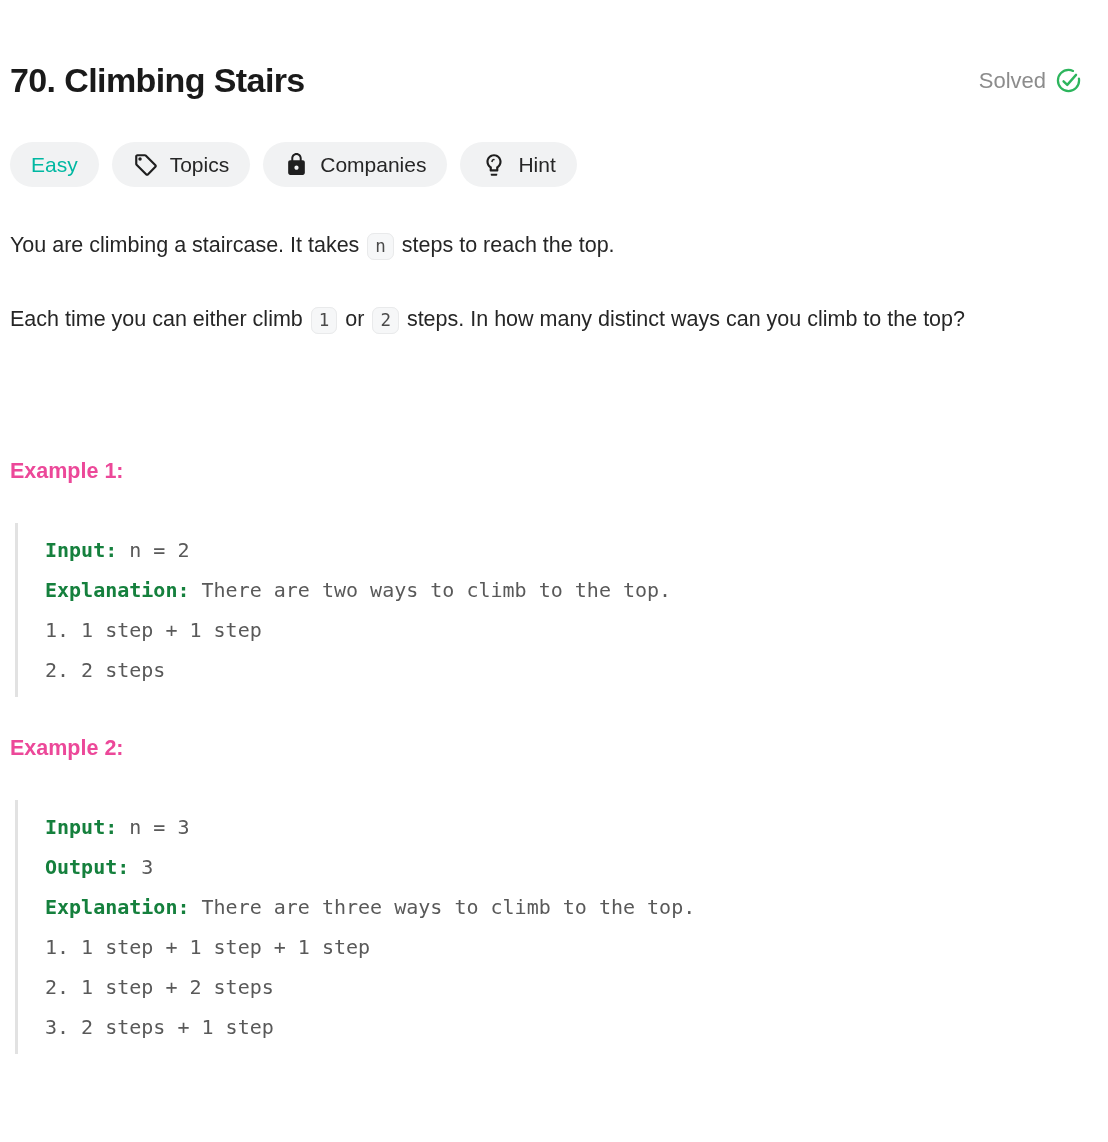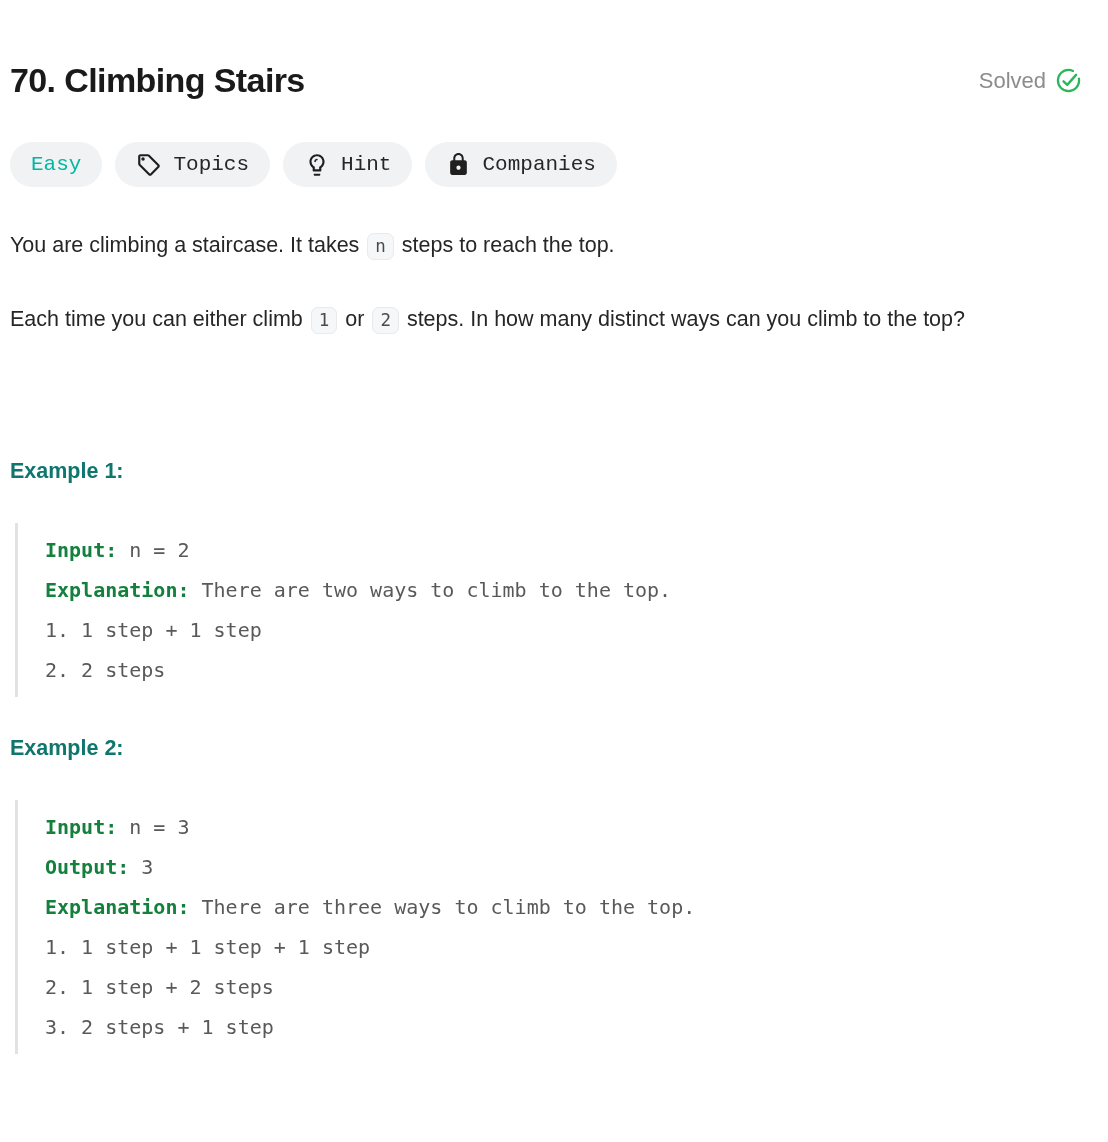--- a/index.html
+++ b/index.html
@@ -47,21 +47,21 @@
   }
   .pill {
     display: inline-flex;
     align-items: center;
     gap: 11px;
     height: 45px;
     padding: 0 21px;
     border-radius: 23px;
     background: #f1f2f3;
     border: none;
-    font-family: Liberation Mono, monospace;
+    font-family: Liberation Sans, sans-serif;
     font-size: 21px;
     color: #262626;
     cursor: pointer;
     white-space: nowrap;
   }
   .pill.easy { color: #00b8a2; padding: 0 21px; }
   .pill svg { display: block; flex: 0 0 auto; }
 
   
   .description {
@@ -80,21 +80,21 @@
     border-radius: 7px;
     padding: 2px 7px 3px 7px;
     margin: 0 2px;
     white-space: nowrap;
   }
   .spacer { height: 78px; }
 
   .example-heading {
     font-size: 21.5px;
     font-weight: 700;
-    color: #0f766e;
+    color: #ec4899;
     margin: 0 0 31px 0;
   }
   pre.example-block {
     font-family: "DejaVu Sans Mono", monospace;
     font-size: 20px;
     line-height: 40px;
     color: #595959;
     border-left: 3px solid #e2e2e2;
     margin: 0 0 30px 5px;
     padding: 7px 0 7px 27px;
@@ -133,35 +133,35 @@
         <svg width="26" height="26" viewBox="0 0 24 24" fill="#1f1f1f">
           <path d="M21.41 11.58l-9-9C12.05 2.22 11.55 2 11 2H4c-1.1 0-2 .9-2 2v7c0 .55.22 1.05.59 1.42l9 9c.36.36.86.58 1.41.58.55 0 1.05-.22 1.41-.59l7-7c.37-.36.59-.86.59-1.41 0-.55-.23-1.06-.59-1.42zM13 20.01 4 11V4h7v-.01l9 9-7 7.02z"></path>
           <circle cx="6.5" cy="6.5" r="1.6"></circle>
         </svg>
       </span>
       <span>Topics</span>
     </button>
 
     <button class="pill">
       <span>
+        <svg width="25" height="25" viewBox="0 0 24 24" fill="#1f1f1f">
+          <path d="M18 8h-1V6c0-2.76-2.24-5-5-5S7 3.24 7 6v2H6c-1.1 0-2 .9-2 2v10c0 1.1.9 2 2 2h12c1.1 0 2-.9 2-2V10c0-1.1-.9-2-2-2zm-6 9c-1.1 0-2-.9-2-2s.9-2 2-2 2 .9 2 2-.9 2-2 2zm3.1-9H8.9V6c0-1.71 1.39-3.1 3.1-3.1 1.71 0 3.1 1.39 3.1 3.1v2z"></path>
+        </svg>
+      </span>
+      <span>Companies</span>
+    </button>
+
+    <button class="pill">
+      <span>
         <svg width="26" height="26" viewBox="0 0 24 24" fill="#1f1f1f">
           <path d="M9 21c0 .55.45 1 1 1h4c.55 0 1-.45 1-1v-1H9v1zm3-19C8.14 2 5 5.14 5 9c0 2.38 1.19 4.47 3 5.74V17c0 .55.45 1 1 1h6c.55 0 1-.45 1-1v-2.26c1.81-1.27 3-3.36 3-5.74 0-3.86-3.14-7-7-7zm2.85 11.1-.85.6V16h-4v-2.3l-.85-.6C7.8 12.16 7 10.63 7 9c0-2.76 2.24-5 5-5s5 2.24 5 5c0 1.63-.8 3.16-2.15 4.1z"></path>
           <path d="M10.2 8.6c.1-.9.8-1.6 1.7-1.7" stroke="#1f1f1f" stroke-width="1.5" fill="none" stroke-linecap="round"></path>
         </svg>
       </span>
       <span>Hint</span>
-    </button>
-
-    <button class="pill">
-      <span>
-        <svg width="25" height="25" viewBox="0 0 24 24" fill="#1f1f1f">
-          <path d="M18 8h-1V6c0-2.76-2.24-5-5-5S7 3.24 7 6v2H6c-1.1 0-2 .9-2 2v10c0 1.1.9 2 2 2h12c1.1 0 2-.9 2-2V10c0-1.1-.9-2-2-2zm-6 9c-1.1 0-2-.9-2-2s.9-2 2-2 2 .9 2 2-.9 2-2 2zm3.1-9H8.9V6c0-1.71 1.39-3.1 3.1-3.1 1.71 0 3.1 1.39 3.1 3.1v2z"></path>
-        </svg>
-      </span>
-      <span>Companies</span>
     </button>
   </div>
 
   <div class="description">
     <p>You are climbing a staircase. It takes <code class="inline">n</code> steps to reach the top.</p>
     <p>Each time you can either climb <code class="inline">1</code> or <code class="inline">2</code> steps. In how many distinct ways can you climb to the top?</p>
     <div class="spacer"></div>
     <div id="examples">
         <p class="example-heading">Example 1:</p>
         <pre class="example-block"><div><strong>Input:</strong> n = 2</div><div><strong>Explanation:</strong> There are two ways to climb to the top.</div><div>1. 1 step + 1 step</div><div>2. 2 steps</div></pre>

